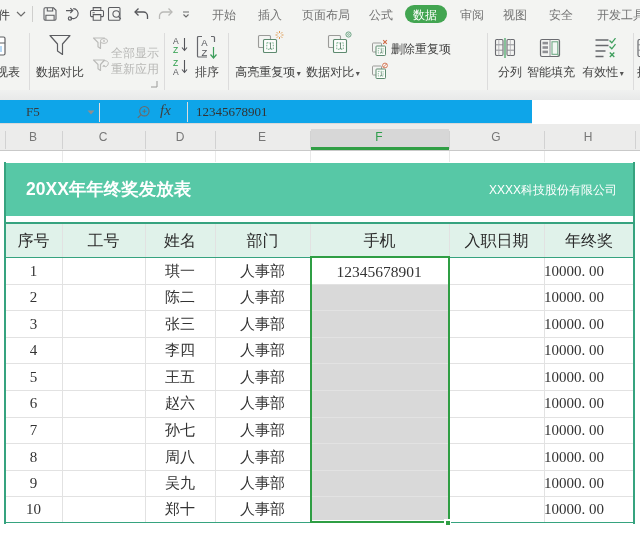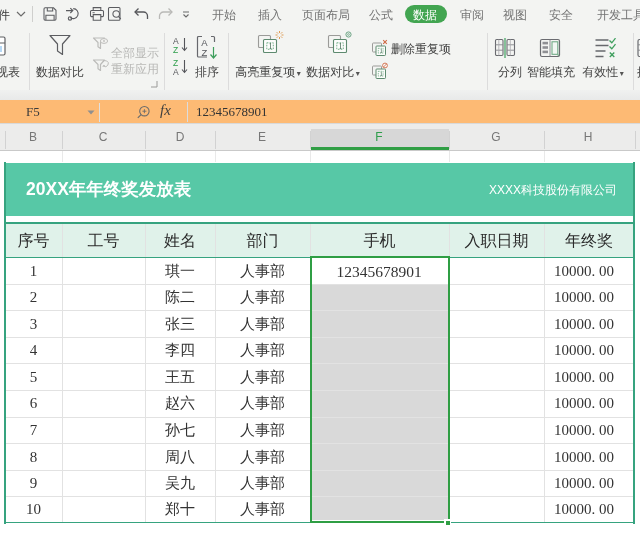--- a/index.html
+++ b/index.html
@@ -1,39 +1,39 @@
 <!DOCTYPE html>
 <html><head>
 <meta charset="utf-8">
 <style>
   html,body{margin:0;padding:0;}
   body{width:640px;height:539px;overflow:hidden;font-family:"Liberation Sans",sans-serif;background:#fff;position:relative;}
   .abs{position:absolute;}
   #menubar{left:0;top:0;width:640px;height:28px;background:#f3f4f2;}
   #ribbon{left:0;top:28px;width:640px;height:62px;background:#f3f4f2;}
   #ribstrip{left:0;top:90px;width:640px;height:10px;background:linear-gradient(#f0f1f0,#e8e9e9);}
-  #fbar{left:0;top:100px;width:640px;height:23px;background:#fdba74;border-bottom:1px solid #d9d9d9;}
+  #fbar{left:0;top:100px;width:532px;height:23px;background:#0ea5e9;border-bottom:1px solid #d9d9d9;}
   #colhdr{left:0;top:124px;width:640px;height:26px;background:#ececeb;border-bottom:1px solid #c9c9c9;}
   .tab{position:absolute;top:7px;font-size:12px;color:#737373;white-space:nowrap;}
   .mico{position:absolute;top:6px;}
   .collbl{position:absolute;top:6px;font-size:12px;color:#777;transform:translateX(-50%);}
   .colsep{position:absolute;top:7px;width:1px;height:18px;background:#d2d2d2;}
   .rlbl{position:absolute;top:36px;font-size:12px;color:#424242;white-space:nowrap;transform:translateX(-50%);text-align:center;}
   .rsep{position:absolute;top:5px;width:1px;height:58px;background:#dcdcdc;}
   .glbl{color:#b8b8b6;}
   .num{font-family:"Liberation Serif",serif;}
   .dna{transform:none;}
   .gvf{top:151px;height:11px;width:1px;background:#e9e9e9;}
   .gv{top:223.5px;height:298.5px;width:1px;background:#e2e2e2;}
   .gh{left:5.5px;width:628px;height:1px;background:#e2e2e2;}
   .tb{background:#36a37f;}
   #band{left:5px;top:162.5px;width:629px;height:53px;background:#57c8a6;}
   .thl{top:231px;font-size:16px;color:#2b2b2b;font-family:"Liberation Serif",serif;transform:translateX(-50%);white-space:nowrap;}
   .cell{position:absolute;font-size:15px;color:#333;font-family:"Liberation Serif",serif;transform:translate(-50%,-50%);white-space:nowrap;}
-  .cellr{position:absolute;font-size:15px;color:#333;font-family:"Liberation Serif",serif;transform:translateY(-50%);text-align:center;width:80px;left:544px;}
+  .cellr{position:absolute;font-size:15px;color:#333;font-family:"Liberation Serif",serif;transform:translateY(-50%);text-align:left;width:80px;left:544px;}
 </style>
 </head>
 <body>
 <div class="abs" id="menubar">
   <div class="abs" style="left:-2px;top:7px;font-size:12px;color:#3b3b3b;">件</div>
   <svg class="abs" style="left:16px;top:10px" width="10" height="8" viewBox="0 0 10 8">
       <path d="M1 2 L5 6 L9 2" stroke="#6b6b6b" stroke-width="1.2" fill="none"></path>
     </svg>
   <div class="abs" style="left:32px;top:6px;width:1px;height:16px;background:#cfcfcd;"></div>
 

